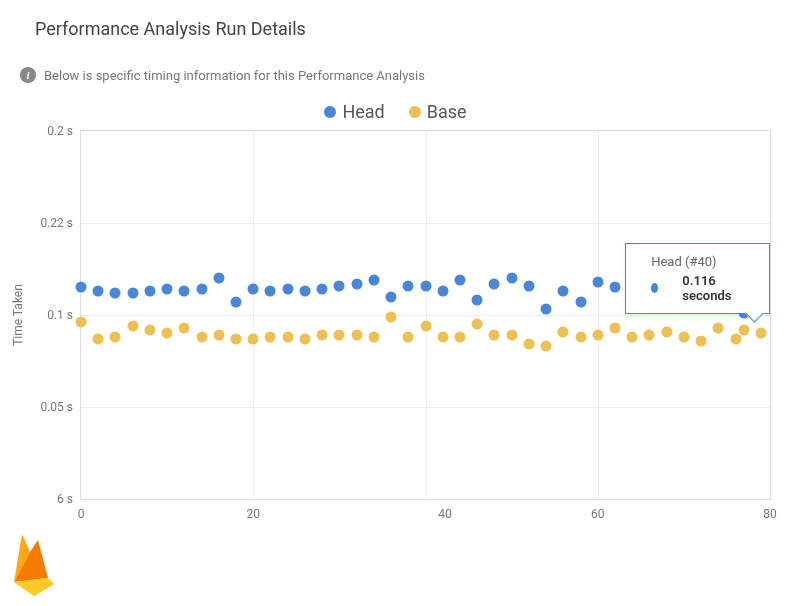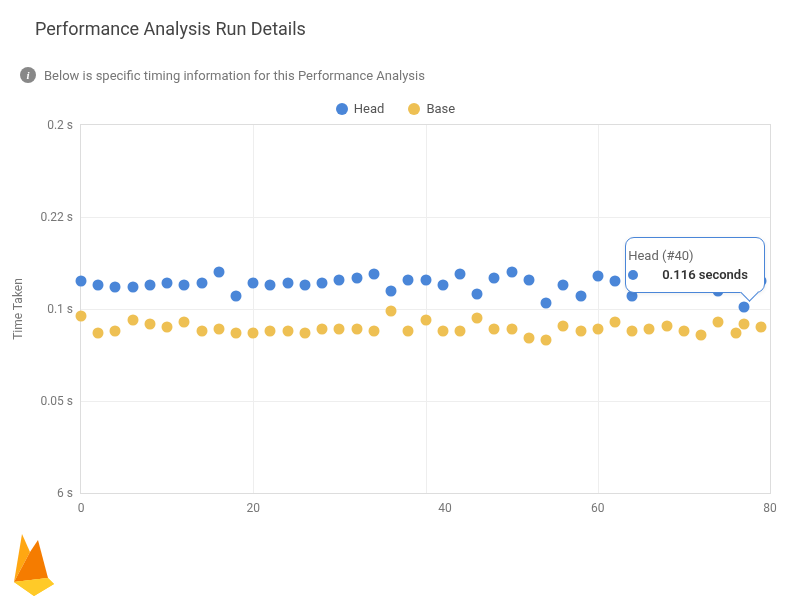--- a/index.html
+++ b/index.html
@@ -38,21 +38,21 @@
     font-size: 11px;
     font-weight: bold;
     font-style: italic;
     font-family: Georgia, serif;
   }
   .legend {
     display: flex;
     justify-content: center;
     gap: 24px;
     padding: 8px 0 8px 0;
-    font-size: 13px;
+    font-size: 18px;
     color: #555;
   }
   .legend-item { display: flex; align-items: center; gap: 6px; }
   .dot { width: 12px; height: 12px; border-radius: 50%; display:inline-block; }
   .chart-wrap {
     position: relative;
     margin: 0 20px 0 30px;
   }
   .ylabel {
     position: absolute;
@@ -93,22 +93,22 @@
     font-size:12px;
     color:#777;
     margin-top: 26px;
     margin-left: 50px;
   }
   .pt { position:absolute; width:11px; height:11px; border-radius:50%; transform:translate(-50%,-50%); }
   .tooltip {
     position:absolute;
     background:#fff;
     border:1px solid #4a86d8;
-    border-radius:9px;
-    padding:10px 2px;
+    border-radius:0;
+    padding:10px 25px;
     font-size:13px;
     color:#555;
     box-shadow: 0 1px 4px rgba(0,0,0,0.08);
     min-width: 140px;
   }
   .tooltip .title { margin-bottom:4px; color:#666; }
   .tooltip .value { display:flex; align-items:center; gap:24px; font-weight:600; color:#333; }
   .tooltip::after {
     content:"";
     position:absolute;

